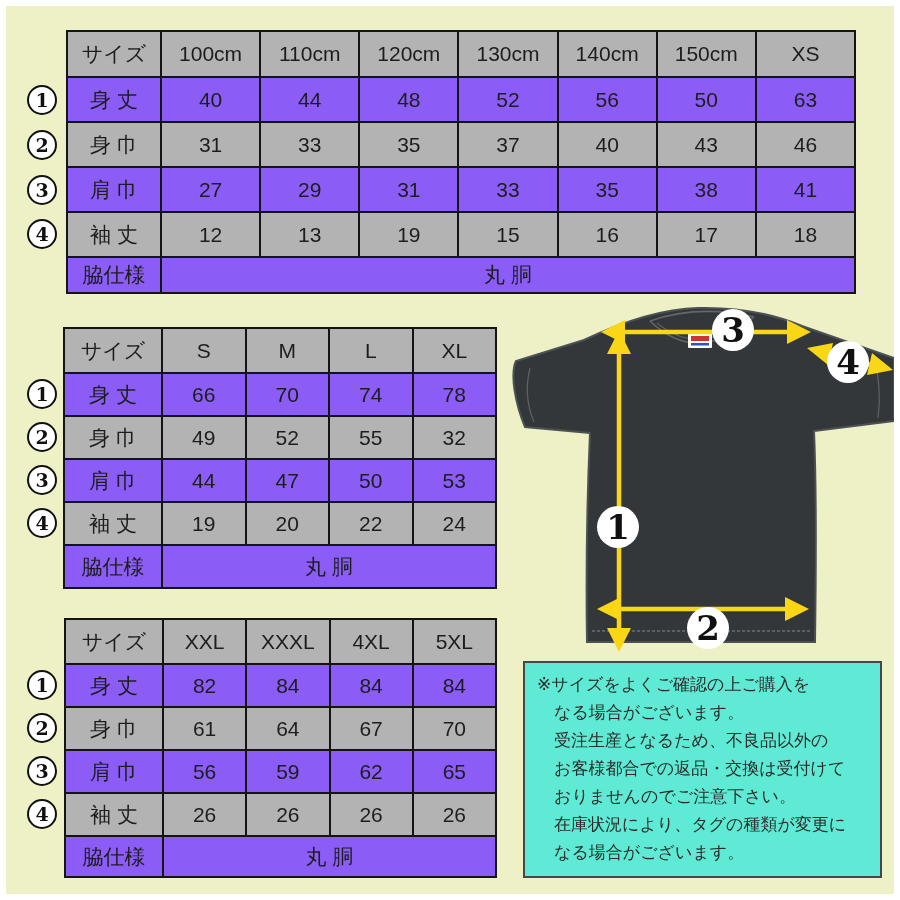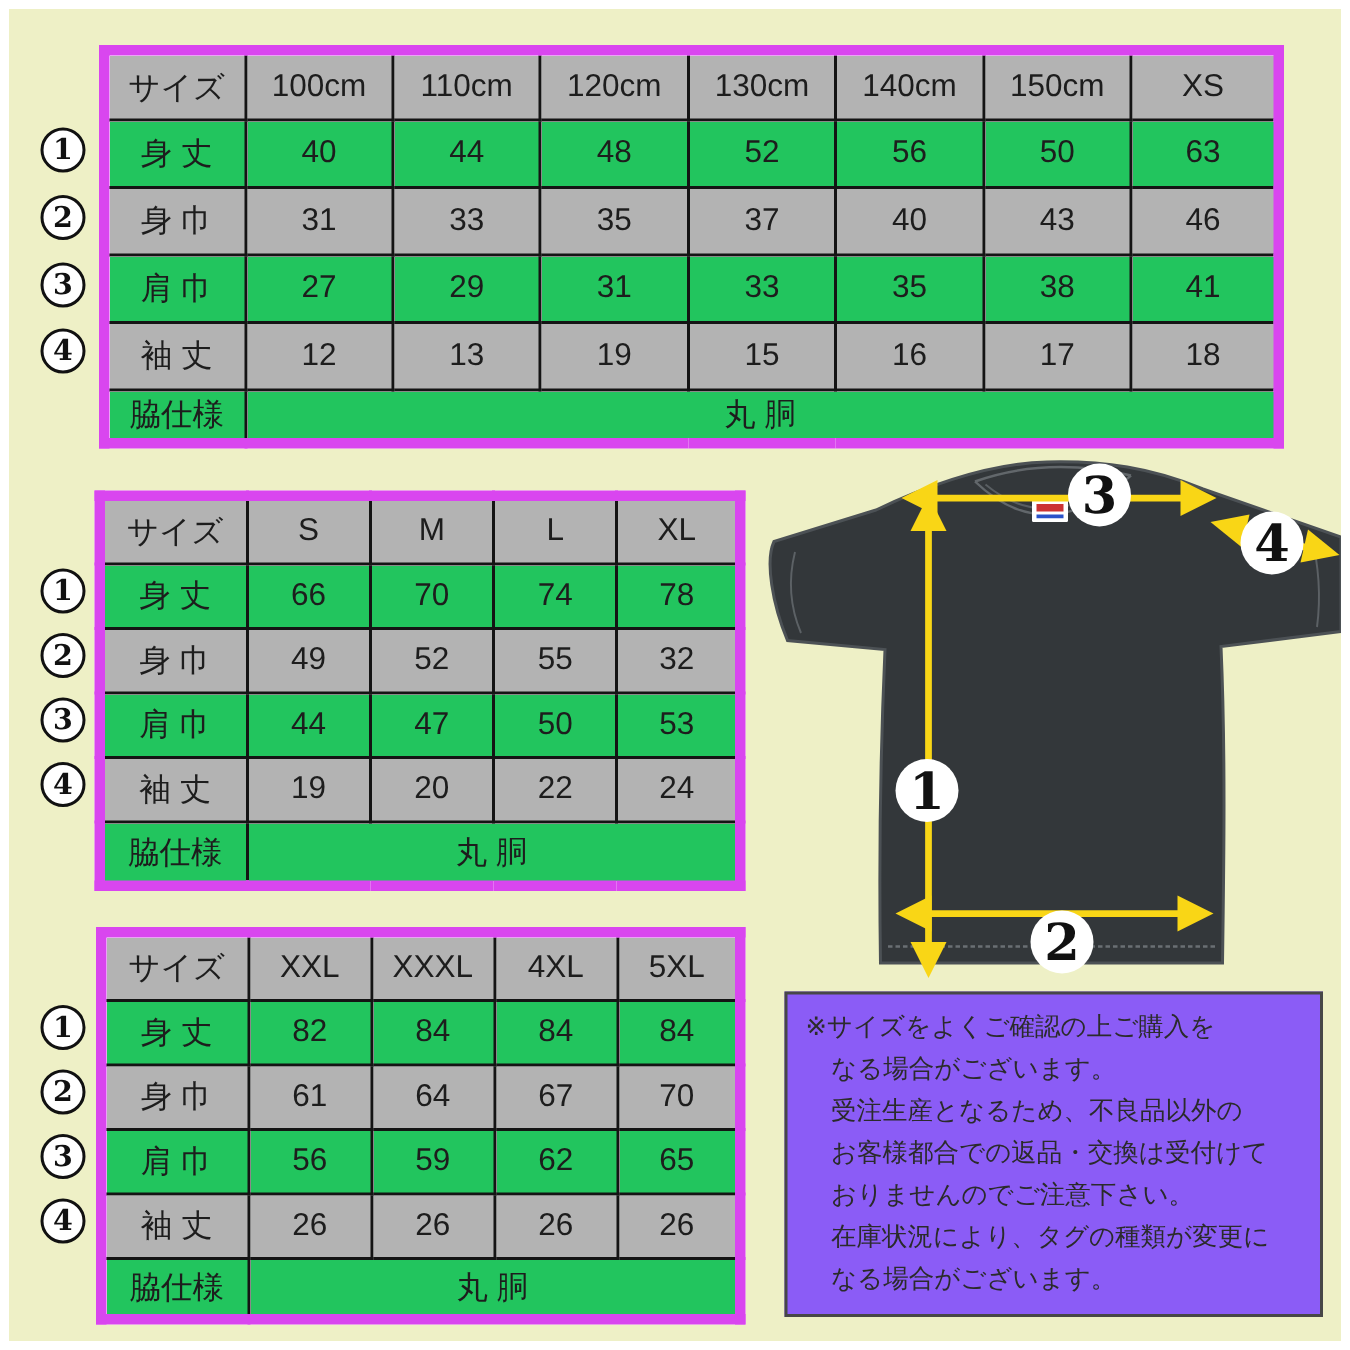--- a/index.html
+++ b/index.html
@@ -1,40 +1,40 @@
 <!DOCTYPE html>
 <html><head>
 <meta charset="utf-8">
 <style>
   html,body{margin:0;padding:0;background:#fff;}
   .canvas{position:relative;width:900px;height:900px;background:#ffffff;overflow:hidden;
           font-family:"Liberation Sans","DejaVu Sans",sans-serif;}
   .bg{position:absolute;left:6px;top:6px;width:888px;height:888px;background:#eef0c6;}
 
   table.size{position:absolute;border-collapse:collapse;table-layout:fixed;background:#ffffff;
-             border:7px solid #d946ef;}
+             border:2px solid #d946ef;}
   table.size th,table.size td{border:2px solid #141414;text-align:center;vertical-align:middle;
              font-size:21px;font-weight:normal;color:#1d1d1d;padding:0;overflow:hidden;}
   tr.gray{background:#b3b3b3;}
-  tr.white{background:#22c55e;}
+  tr.white{background:#8b5cf6;}
 
   .t1{left:66px;top:30px;width:790px;}
   .t1 tr{height:45px;} .t1 tr.hdr{height:46px;} .t1 tr.ftr{height:36px;}
   .t2{left:63px;top:327px;width:434px;}
   .t2 tr{height:43px;} .t2 tr.hdr{height:45px;} .t2 tr.ftr{height:43px;}
   .t3{left:64px;top:618px;width:433px;}
   .t3 tr{height:43px;} .t3 tr.hdr{height:45px;} .t3 tr.ftr{height:41px;}
 
   .marker{position:absolute;width:26px;height:26px;background:#fff;border:2px solid #111;
           border-radius:50%;display:flex;align-items:center;justify-content:center;
           font-family:"DejaVu Serif",serif;font-weight:bold;font-size:19px;color:#111;}
 
   .tshirt{position:absolute;left:502px;top:300px;width:392px;height:356px;}
 
-  .note{position:absolute;left:523px;top:661px;width:359px;height:217px;background:#8b5cf6;
+  .note{position:absolute;left:523px;top:661px;width:359px;height:217px;background:#5eead4;
         border:2px solid #474747;box-sizing:border-box;padding:8px 6px 6px 12px;color:#2b2b2b;}
   .note-line{font-size:17px;line-height:28px;white-space:nowrap;}
   .note-line.ind{padding-left:17px;}
 </style>
 </head>
 <body>
 
 <div class="canvas">
   <div class="bg"></div>
 

